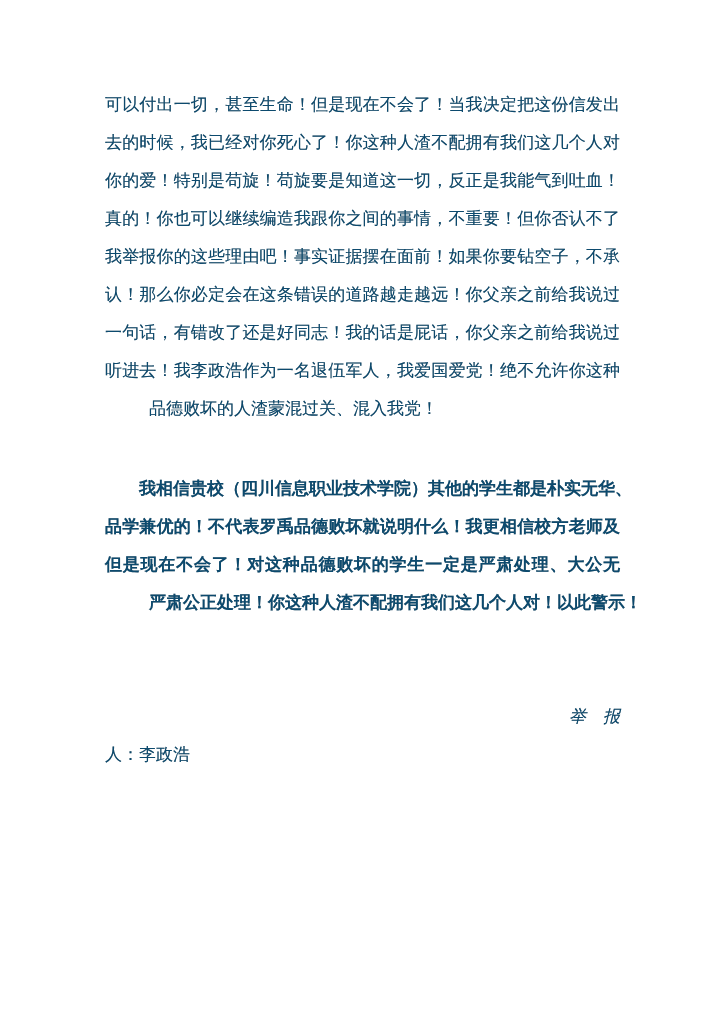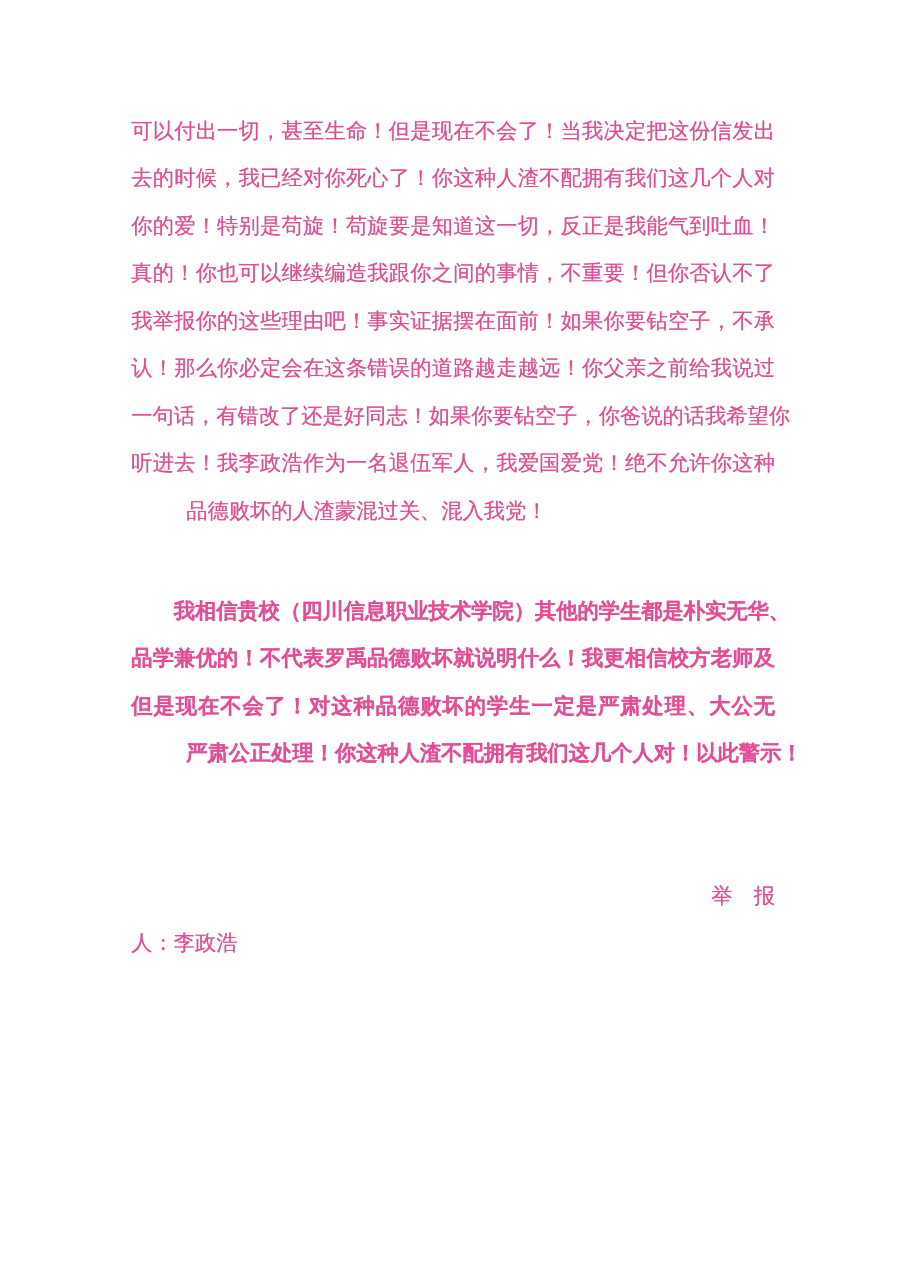--- a/index.html
+++ b/index.html
@@ -7,21 +7,21 @@
     padding: 0;
     background: #ffffff;
   }
   .page {
     position: relative;
     width: 724px;
     height: 1024px;
     background: #ffffff;
     overflow: hidden;
     font-family: "Liberation Serif", "DejaVu Serif", serif;
-    color: #ec4899;
+    color: #0c4a6e;
   }
   .text-block {
     position: absolute;
     left: 105px;
     top: 86px;
     width: 515px;
     font-size: 17px;
     line-height: 38px;
     text-shadow: 0 0 0.6px rgba(80,80,80,0.55);
   }
@@ -40,39 +40,40 @@
   }
   .para-2 {
     margin-top: 42px;
     font-weight: bold;
   }
   .signature {
     margin-top: 76px;
   }
   .signature .sig-right {
     text-align: right;
+    font-style: italic;
   }
   .signature .sig-left {
     text-align: left;
   }
 </style>
 </head>
 <body>
 
 <div class="page">
   <div class="text-block">
 
     <div class="para para-1">
       <div class="line">可以付出一切，甚至生命！但是现在不会了！当我决定把这份信发出</div>
       <div class="line">去的时候，我已经对你死心了！你这种人渣不配拥有我们这几个人对</div>
       <div class="line">你的爱！特别是苟旋！苟旋要是知道这一切，反正是我能气到吐血！</div>
       <div class="line">真的！你也可以继续编造我跟你之间的事情，不重要！但你否认不了</div>
       <div class="line">我举报你的这些理由吧！事实证据摆在面前！如果你要钻空子，不承</div>
       <div class="line">认！那么你必定会在这条错误的道路越走越远！你父亲之前给我说过</div>
-      <div class="line">一句话，有错改了还是好同志！如果你要钻空子，你爸说的话我希望你</div>
+      <div class="line">一句话，有错改了还是好同志！我的话是屁话，你父亲之前给我说过</div>
       <div class="line">听进去！我李政浩作为一名退伍军人，我爱国爱党！绝不允许你这种</div>
       <div class="line last">品德败坏的人渣蒙混过关、混入我党！</div>
     </div>
 
     <div class="para para-2">
       <div class="line indent">我相信贵校（四川信息职业技术学院）其他的学生都是朴实无华、</div>
       <div class="line">品学兼优的！不代表罗禹品德败坏就说明什么！我更相信校方老师及</div>
       <div class="line">但是现在不会了！对这种品德败坏的学生一定是严肃处理、大公无</div>
       <div class="line last">严肃公正处理！你这种人渣不配拥有我们这几个人对！以此警示！</div>
     </div>

